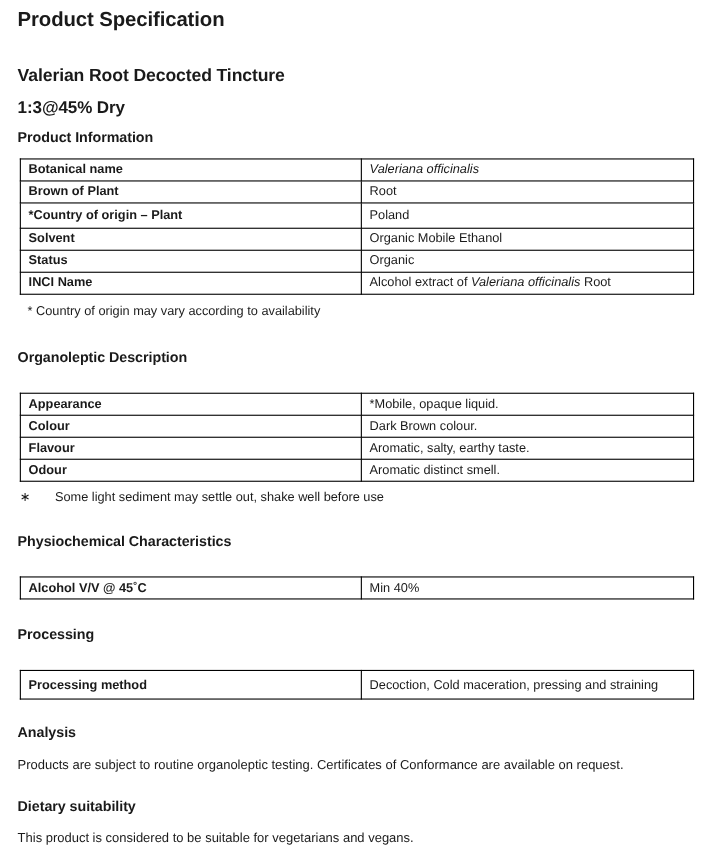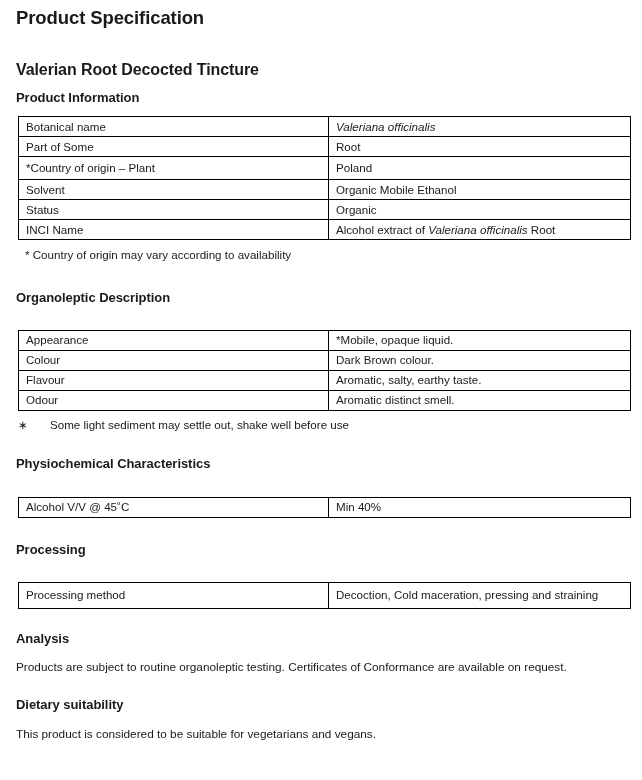--- a/index.html
+++ b/index.html
@@ -78,21 +78,21 @@
 
   table.spec td {
     border: 1px solid #000000;
     padding: 2px 0 2px 7px;
     vertical-align: middle;
     font-size: 11.6px;
     line-height: 1.2;
   }
   table.spec td.k {
     width: 302px;
-    font-weight: normal;
+    font-weight: bold;
   }
   table.spec td.v {
     font-weight: normal;
   }
 
   tr.h19 td { height: 15px; }
   tr.h22 td { height: 18px; }
   tr.h25 td { height: 21px; }
 
   em.latin { font-style: italic; margin-top: 44px; }
@@ -126,31 +126,32 @@
 </style>
 </head>
 <body>
 
 <div class="page">
 
   <h1 class="doc-title">Product Specification</h1>
 
   <h2 class="product-name">Valerian Root Decocted Tincture</h2>
 
+  <h3 class="product-strength">1:3@45% Dry</h3>
 
   <h4 class="section-heading sub-tight">Product Information</h4>
 
   <table class="spec gap-top-9">
     <tbody>
       <tr class="h19">
         <td class="k">Botanical name</td>
         <td class="v"><em class="latin">Valeriana officinalis</em></td>
       </tr>
       <tr class="h19">
-        <td class="k">Part of Some</td>
+        <td class="k">Brown of Plant</td>
         <td class="v">Root</td>
       </tr>
       <tr class="h22">
         <td class="k">*Country of origin – Plant</td>
         <td class="v">Poland</td>
       </tr>
       <tr class="h19">
         <td class="k">Solvent</td>
         <td class="v">Organic Mobile Ethanol</td>
       </tr>

